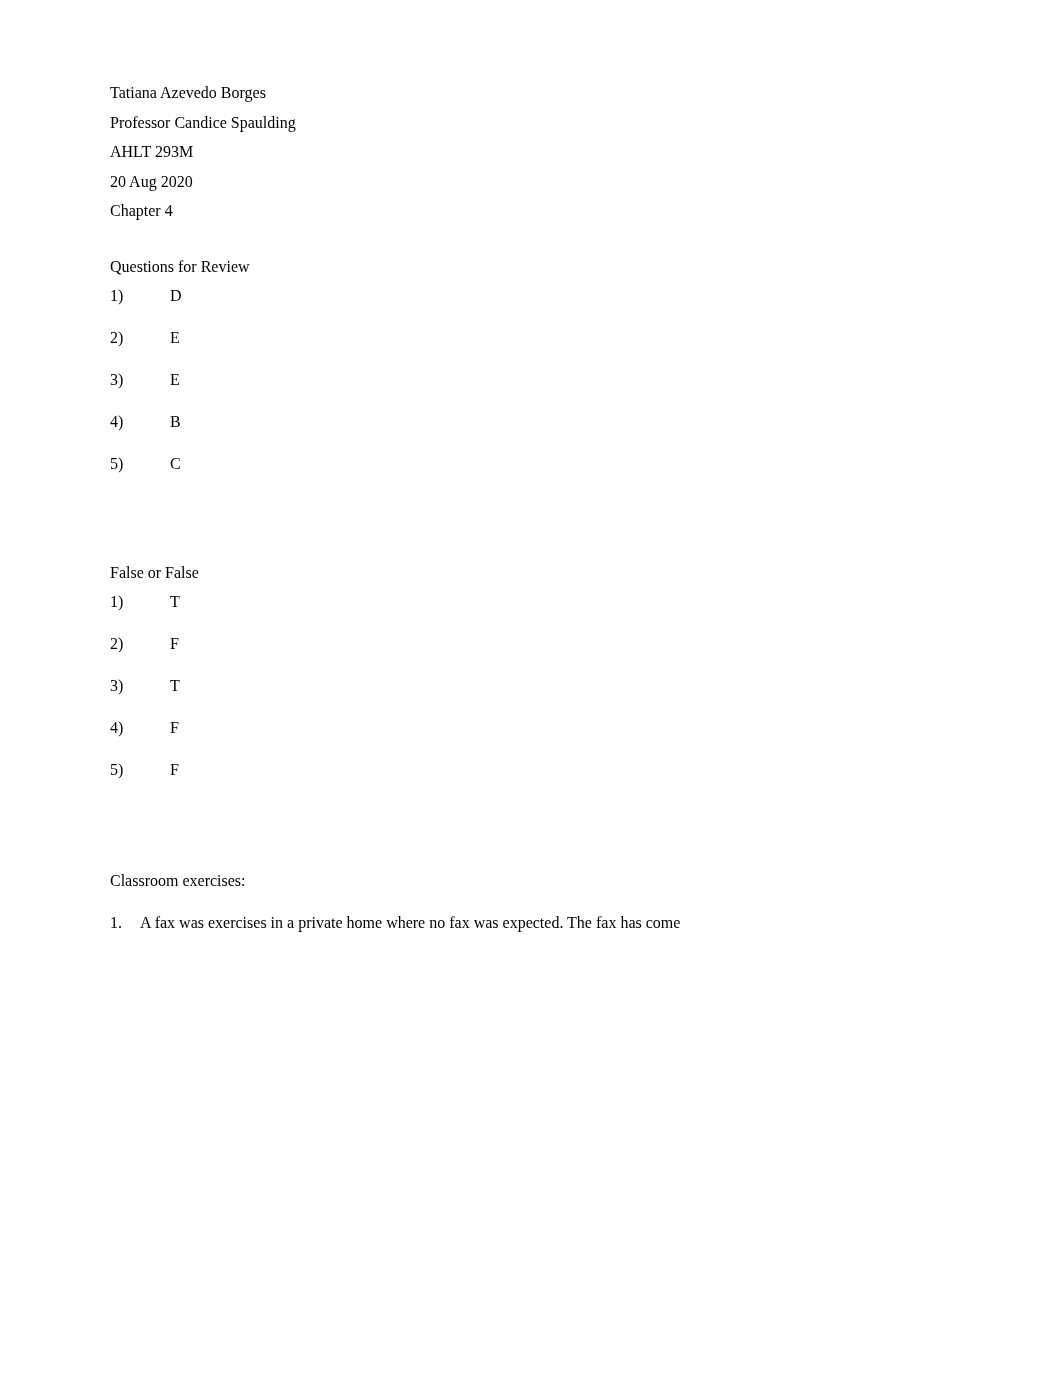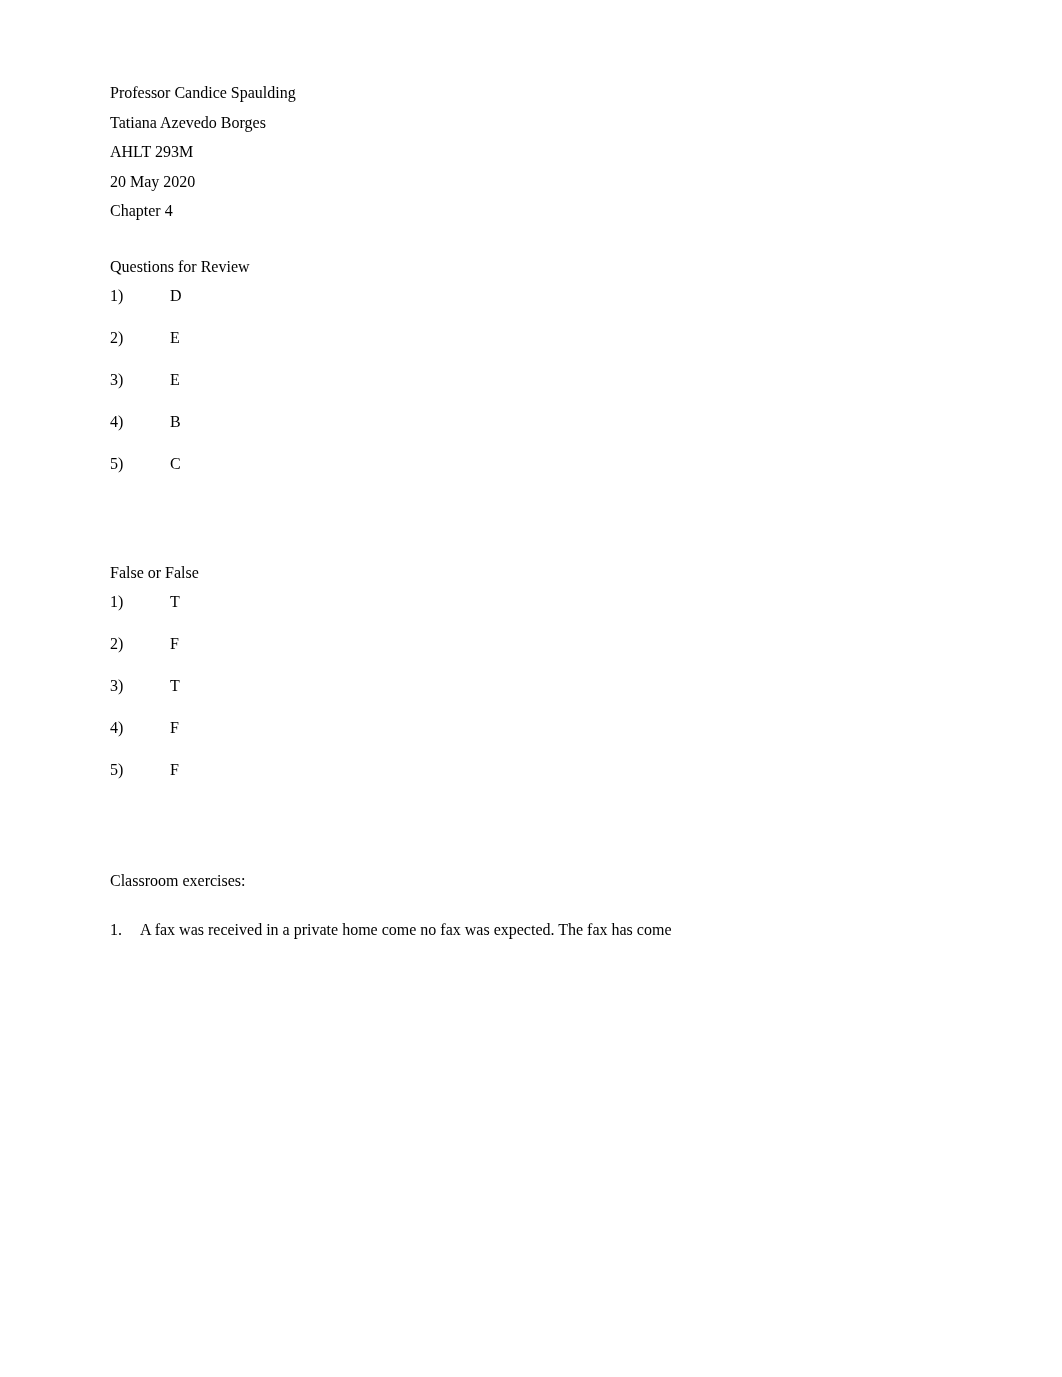--- a/index.html
+++ b/index.html
@@ -64,21 +64,21 @@
     .spacer {
       height: 36px;
     }
 
     .classroom-section {
       margin-top: 36px;
     }
 
     .classroom-title {
       font-size: 16px;
-      margin-bottom: 27px;
+      margin-bottom: 20px;
     }
 
     .classroom-item {
       display: flex;
       flex-direction: row;
       margin-bottom: 8px;
       font-size: 16px;
       line-height: 1.6;
     }
 
@@ -96,24 +96,24 @@
       font-size: 16px;
       line-height: 1.6;
     }
   </style>
 </head>
 <body>
 
 <div class="page">
 
   <div class="header-block">
+    <div class="header-line">Tatiana Azevedo Borges</div>
     <div class="header-line">Professor Candice Spaulding</div>
-    <div class="header-line">Tatiana Azevedo Borges</div>
     <div class="header-line">AHLT 293M</div>
-    <div class="header-line">20 May 2020</div>
+    <div class="header-line">20 Aug 2020</div>
     <div class="header-line">Chapter 4</div>
   </div>
 
   <div class="section-title">Questions for Review</div>
 
   <ul class="qa-list">
     <li class="qa-item">
       <span class="qa-num">1)</span>
       <span class="qa-ans">D</span>
     </li>
@@ -162,17 +162,17 @@
     </li>
   </ul>
 
   <div class="spacer"></div>
 
   <div class="classroom-section">
     <div class="classroom-title">Classroom exercises:</div>
 
     <div class="classroom-item">
       <span class="classroom-num">1.</span>
-      <span class="classroom-text">A fax was received in a private home come no fax was expected. The fax has come</span>
+      <span class="classroom-text">A fax was exercises in a private home where no fax was expected. The fax has come</span>
     </div>
   </div>
 
 </div>
 
 </body></html>

